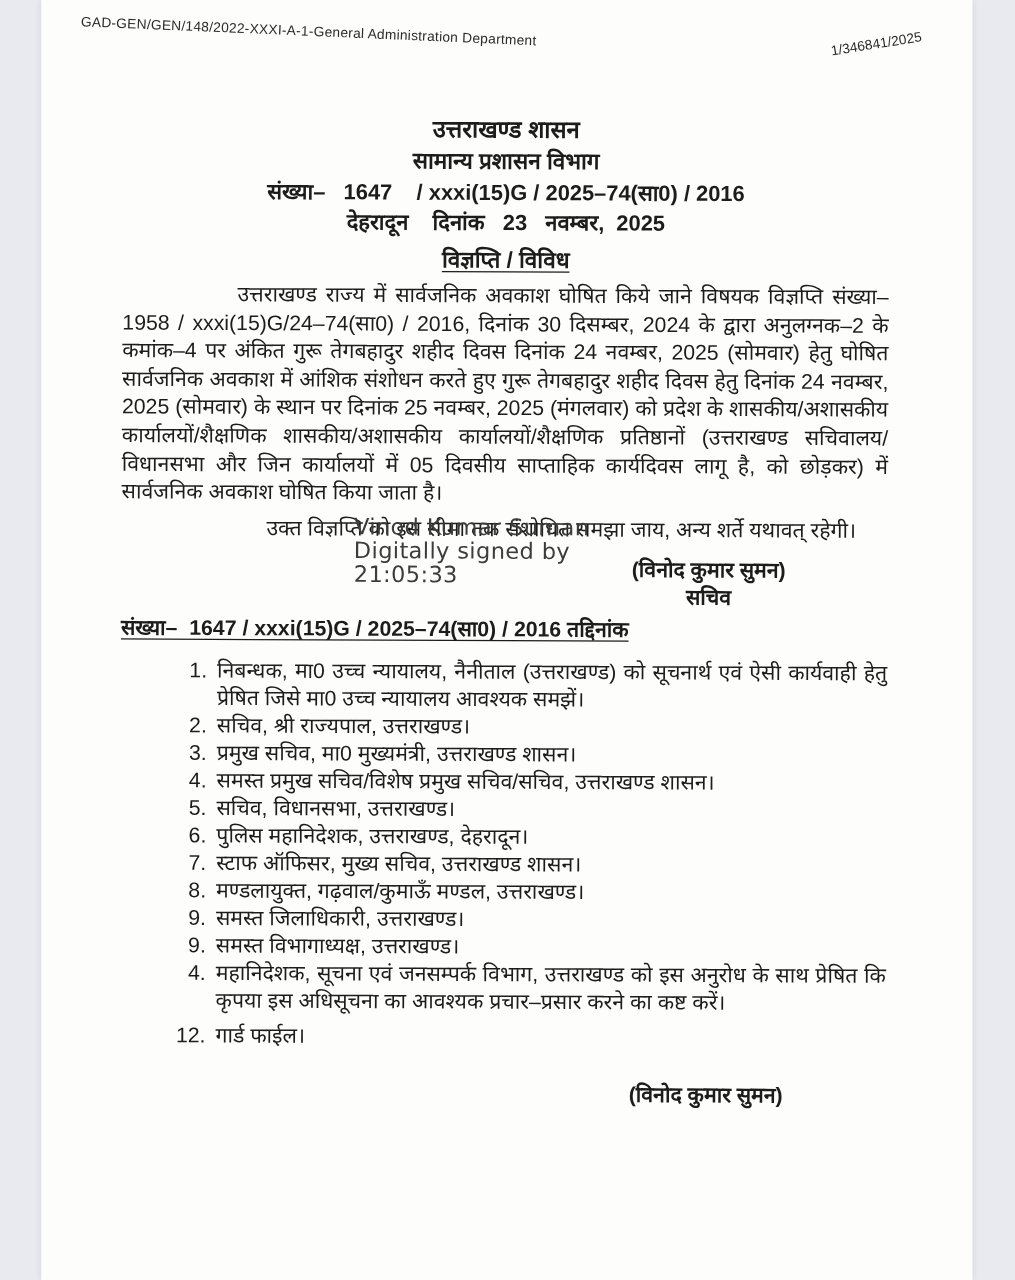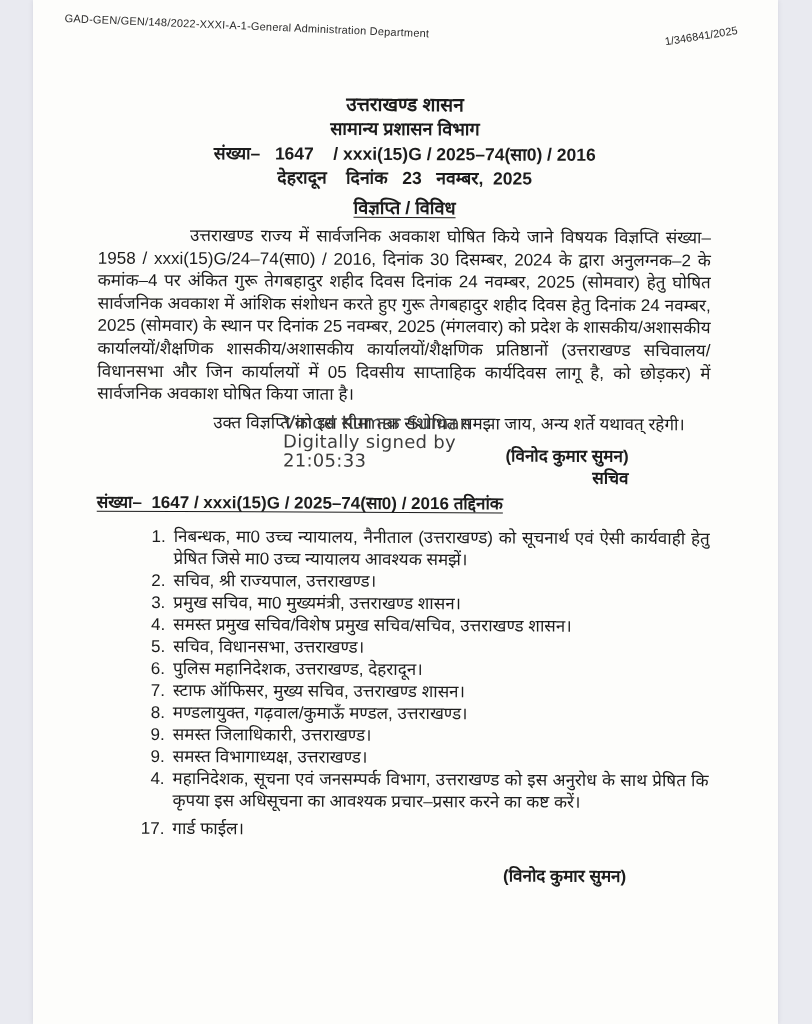--- a/index.html
+++ b/index.html
@@ -48,21 +48,21 @@
   }
   .sig-row{display:flex;margin-top:-22px;align-items:flex-start;}
   .sig-digital{
     margin-left:186px;
     font-family:"DejaVu Sans",sans-serif;
     font-size:18px;line-height:19px;letter-spacing:.3px;
     color:#3c3c3c;white-space:nowrap;
   }
   .sig-name-block{margin-left:34px;margin-top:32px;text-align:center;}
   .sig-name{font-size:17px;font-weight:bold;line-height:22px;white-space:nowrap;}
-  .sig-designation{font-size:17px;font-weight:bold;line-height:22px;text-align:right;}
+  .sig-designation{font-size:17px;font-weight:bold;line-height:22px;}
   .ref2{
     margin-top:3px;font-size:17px;font-weight:bold;line-height:24px;
     text-decoration:underline;text-underline-offset:3px;white-space:pre;
   }
   .cc-list{margin-top:11px;}
   .cc-item{display:flex;font-size:17px;line-height:22px;}
   .cc-num{width:69px;min-width:69px;text-align:right;box-sizing:border-box;}
   .cc-txt{flex:1;padding-left:8px;text-align:justify;}
   .cc-item.last{margin-top:6px;}
   .footer-name{
@@ -140,20 +140,20 @@
       </div>
       <div class="cc-item">
         <span class="cc-num">9.</span>
         <span class="cc-txt">समस्त विभागाध्यक्ष, उत्तराखण्ड।</span>
       </div>
       <div class="cc-item">
         <span class="cc-num">4.</span>
         <span class="cc-txt">महानिदेशक, सूचना एवं जनसम्पर्क विभाग, उत्तराखण्ड को इस अनुरोध के साथ प्रेषित कि कृपया इस अधिसूचना का आवश्यक प्रचार–प्रसार करने का कष्ट करें।</span>
       </div>
       <div class="cc-item last">
-        <span class="cc-num">17.</span>
+        <span class="cc-num">12.</span>
         <span class="cc-txt">गार्ड फाईल।</span>
       </div>
     </div>
 
     <div class="footer-name">(विनोद कुमार सुमन)</div>
   </div>
 </div>
 
 </body></html>

